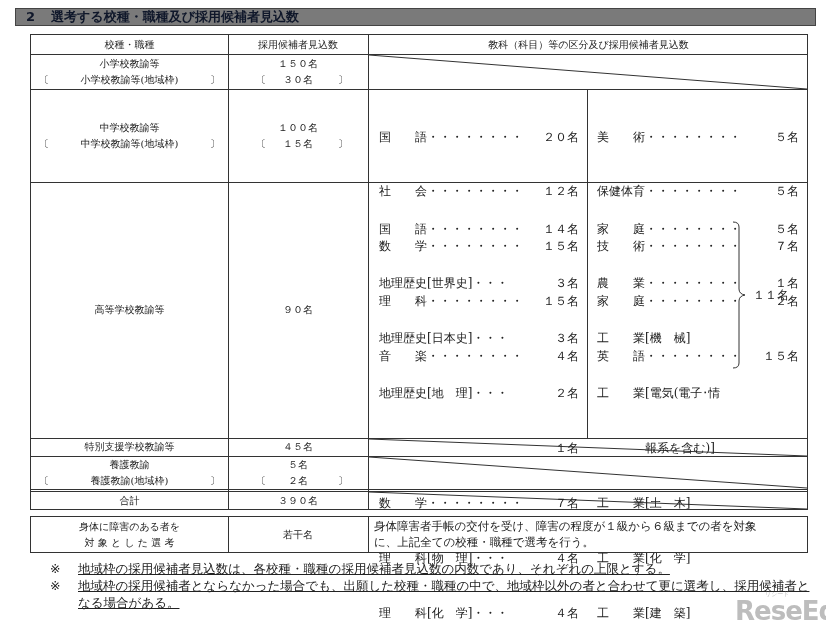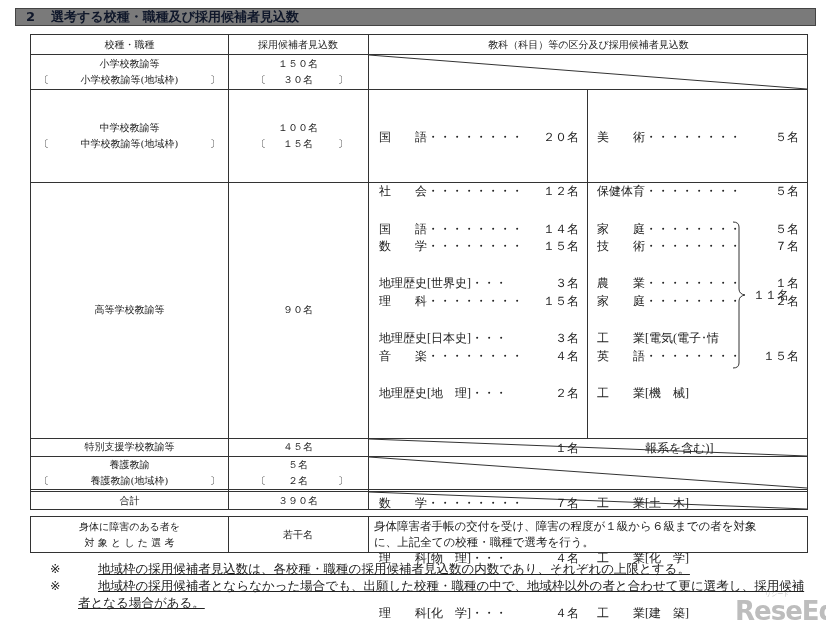--- a/index.html
+++ b/index.html
@@ -8,29 +8,29 @@
   .hdr .num{margin-right:16px;}
   .tbl{position:absolute;left:30px;top:34px;width:778px;height:476px;border:1px solid #333;box-sizing:border-box;}
   .cell{position:absolute;box-sizing:border-box;font-size:10px;}
   .hline{position:absolute;left:0;right:0;height:0;border-top:1px solid #333;}
   .vline{position:absolute;top:0;width:0;border-left:1px solid #333;}
   .center{display:flex;flex-direction:column;align-items:center;justify-content:center;text-align:center;line-height:16px;}
   .bracket-row{position:relative;width:100%;text-align:center;}
   .bl{position:absolute;left:8px;top:0;}
   .br{position:absolute;right:8px;top:0;}
   .subj{position:absolute;font-size:12px;line-height:18.3px;white-space:pre;}
-  .subj .row{position:relative;height:18.3px;font-family:Liberation Serif, serif;}
+  .subj .row{position:relative;height:18.3px;}
   .subj .lbl{position:absolute;left:0;top:0;}
   .subj .val{position:absolute;right:0;top:0;margin-left:32px;}
   svg.diag{position:absolute;left:0;top:0;}
   .tbl2{position:absolute;left:30px;top:516px;width:778px;height:37px;border:1px solid #333;box-sizing:border-box;}
   .notes{position:absolute;left:50px;top:560px;width:760px;font-size:12.5px;line-height:17px;font-family:"DejaVu Sans","Liberation Sans",sans-serif;}
   .notes .n{position:relative;padding-left:28px;}
   .notes .mark{position:absolute;left:0;top:0;}
-  .u{text-decoration:underline;margin-left:20px;}
+  .u{text-decoration:underline;}
   .logo{position:absolute;left:735px;top:596px;font-family:"DejaVu Sans","Liberation Sans",sans-serif;font-weight:bold;font-size:26px;color:#bdbdbd;letter-spacing:-1px;}
   .logo small{position:absolute;left:30px;top:-6px;font-size:6px;font-weight:normal;letter-spacing:0;}
 </style>
 </head>
 <body>
 
 <div class="hdr">
   <span class="num">2</span><span>選考する校種・職種及び採用候補者見込数</span>
 </div>
 
@@ -105,22 +105,22 @@
     
     
     
     
     
     
   </div>
   <div class="subj" style="left:566px;top:148px;width:202px">
     <div class="row"><span class="lbl">家　　庭・・・・・・・・</span><span class="val">５名</span></div>
     <div class="row"><span class="lbl">農　　業・・・・・・・・</span><span class="val">１名</span></div>
+    <div class="row"><span class="lbl">工　　業[機　械]</span></div>
     <div class="row"><span class="lbl">工　　業[電気(電子･情</span></div>
-    <div class="row"><span class="lbl">工　　業[機　械]</span></div>
     <div class="row"><span class="lbl">　　　　報系を含む)]</span></div>
     <div class="row"><span class="lbl">工　　業[土　木]</span></div>
     <div class="row"><span class="lbl">工　　業[化　学]</span></div>
     <div class="row"><span class="lbl">工　　業[建　築]</span></div>
     
     
     
     
     
   </div>

